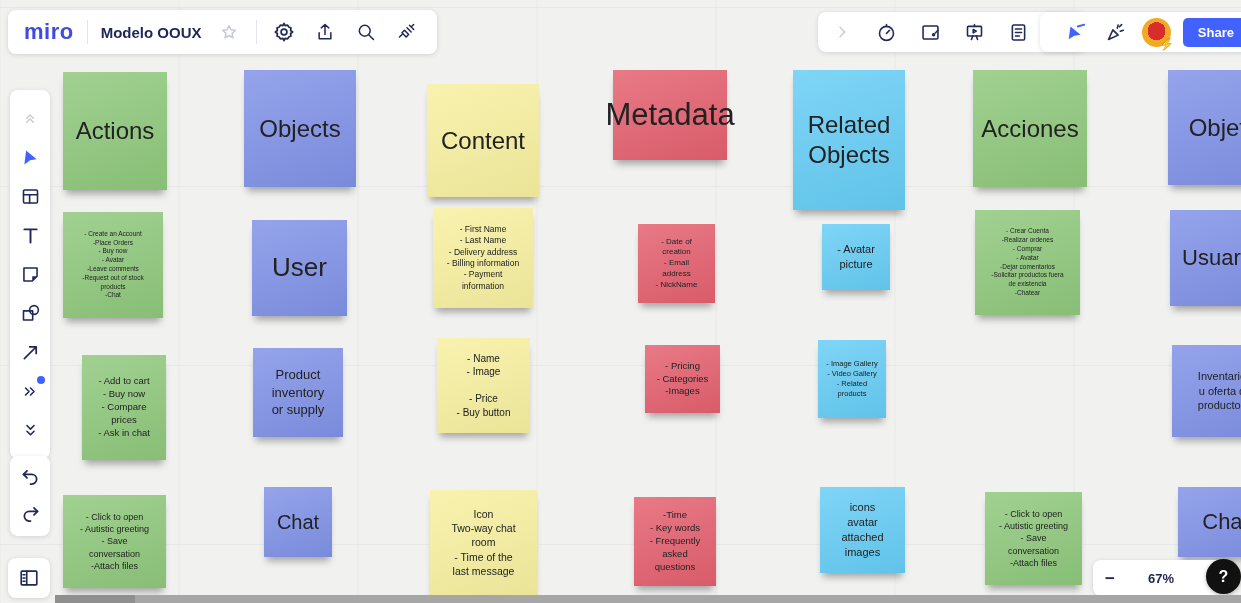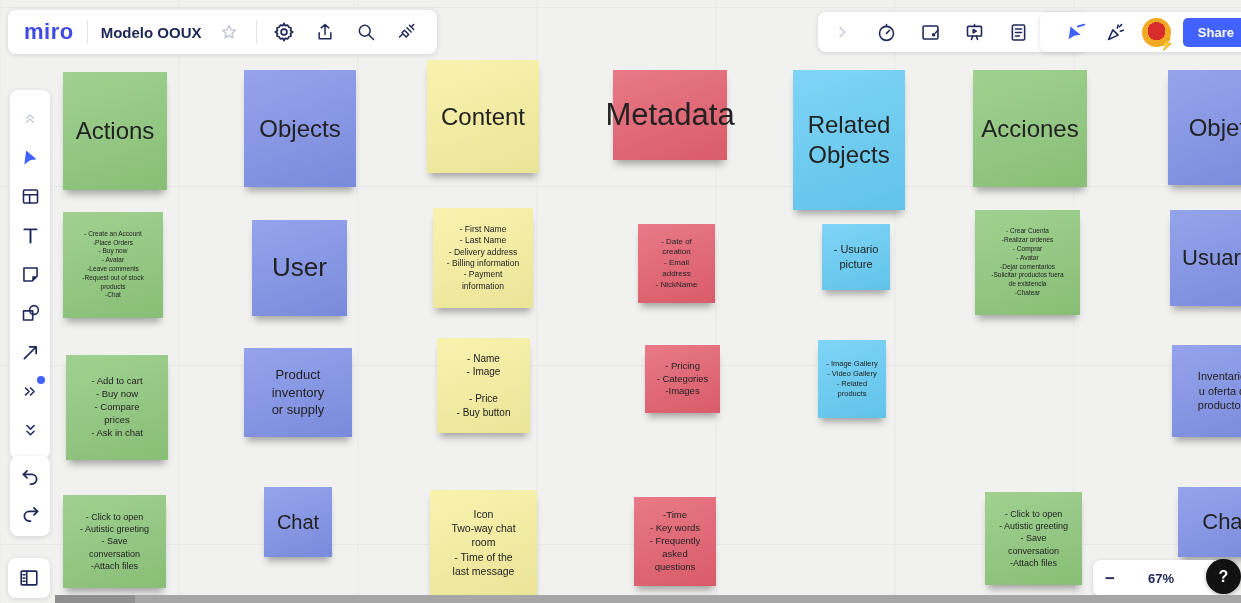--- a/index.html
+++ b/index.html
@@ -78,39 +78,39 @@
 
   <div class="note green hdr" style="left:63px;top:72px;width:104px;height:118px;font-size:24px">Actions</div>
   <div class="note green" style="left:63px;top:212px;width:100px;height:106px;font-size:6.5px">- Create an Account
 -Place Orders
 - Buy now
 - Avatar
 -Leave comments
 -Request out of stock
 products
 -Chat</div>
-  <div class="note green" style="left:66px;top:355px;width:102px;height:105px;font-size:9.5px">- Add to cart
+  <div class="note green" style="left:82px;top:355px;width:84px;height:105px;font-size:9.5px">- Add to cart
 - Buy now
 - Compare
 prices
 - Ask in chat</div>
   <div class="note green" style="left:63px;top:495px;width:103px;height:93px;font-size:9px">- Click to open
 - Autistic greeting
 - Save
 conversation
 -Attach files</div>
 
   <div class="note blue hdr" style="left:244px;top:70px;width:112px;height:117px;font-size:24px">Objects</div>
   <div class="note blue" style="left:252px;top:220px;width:95px;height:96px;font-size:26px">User</div>
-  <div class="note blue" style="left:244px;top:348px;width:108px;height:89px;font-size:13px">Product
+  <div class="note blue" style="left:253px;top:348px;width:90px;height:89px;font-size:13px">Product
 inventory
 or supply</div>
   <div class="note blue" style="left:264px;top:487px;width:68px;height:70px;font-size:20px">Chat</div>
 
-  <div class="note yellow hdr" style="left:427px;top:60px;width:112px;height:113px;font-size:24px">Content</div>
+  <div class="note yellow hdr" style="left:427px;top:84px;width:112px;height:113px;font-size:24px">Content</div>
   <div class="note yellow" style="left:433px;top:208px;width:100px;height:100px;font-size:8.5px">- First Name
 - Last Name
 - Delivery address
 - Billing information
 - Payment
 information</div>
   <div class="note yellow" style="left:437px;top:338px;width:93px;height:95px;font-size:10px">- Name
 - Image
 
 - Price
@@ -130,26 +130,30 @@
   <div class="note pink" style="left:645px;top:345px;width:75px;height:68px;font-size:9.5px">- Pricing
 - Categories
 -Images</div>
   <div class="note pink" style="left:634px;top:497px;width:82px;height:89px;font-size:9.5px">-Time
 - Key words
 - Frequently
 asked
 questions</div>
 
   <div class="note cyan hdr" style="left:793px;top:70px;width:112px;height:140px;font-size:24px">Related Objects</div>
-  <div class="note cyan" style="left:822px;top:224px;width:68px;height:66px;font-size:11px">- Usuario
+  <div class="note cyan" style="left:822px;top:224px;width:68px;height:66px;font-size:11px">- Avatar
 picture</div>
   <div class="note cyan" style="left:818px;top:340px;width:68px;height:78px;font-size:7.5px">- Image Gallery
 - Video Gallery
 - Related
 products</div>
+  <div class="note cyan" style="left:820px;top:487px;width:85px;height:86px;font-size:11px">icons
+avatar
+attached
+images</div>
 
   <div class="note green hdr" style="left:973px;top:70px;width:114px;height:117px;font-size:24px">Acciones</div>
   <div class="note green" style="left:975px;top:210px;width:105px;height:105px;font-size:6.5px">- Crear Cuenta
 -Realizar ordenes
 - Comprar
 - Avatar
 -Dejar comentarios
 -Solicitar productos fuera
 de existencia
 -Chatear</div>

